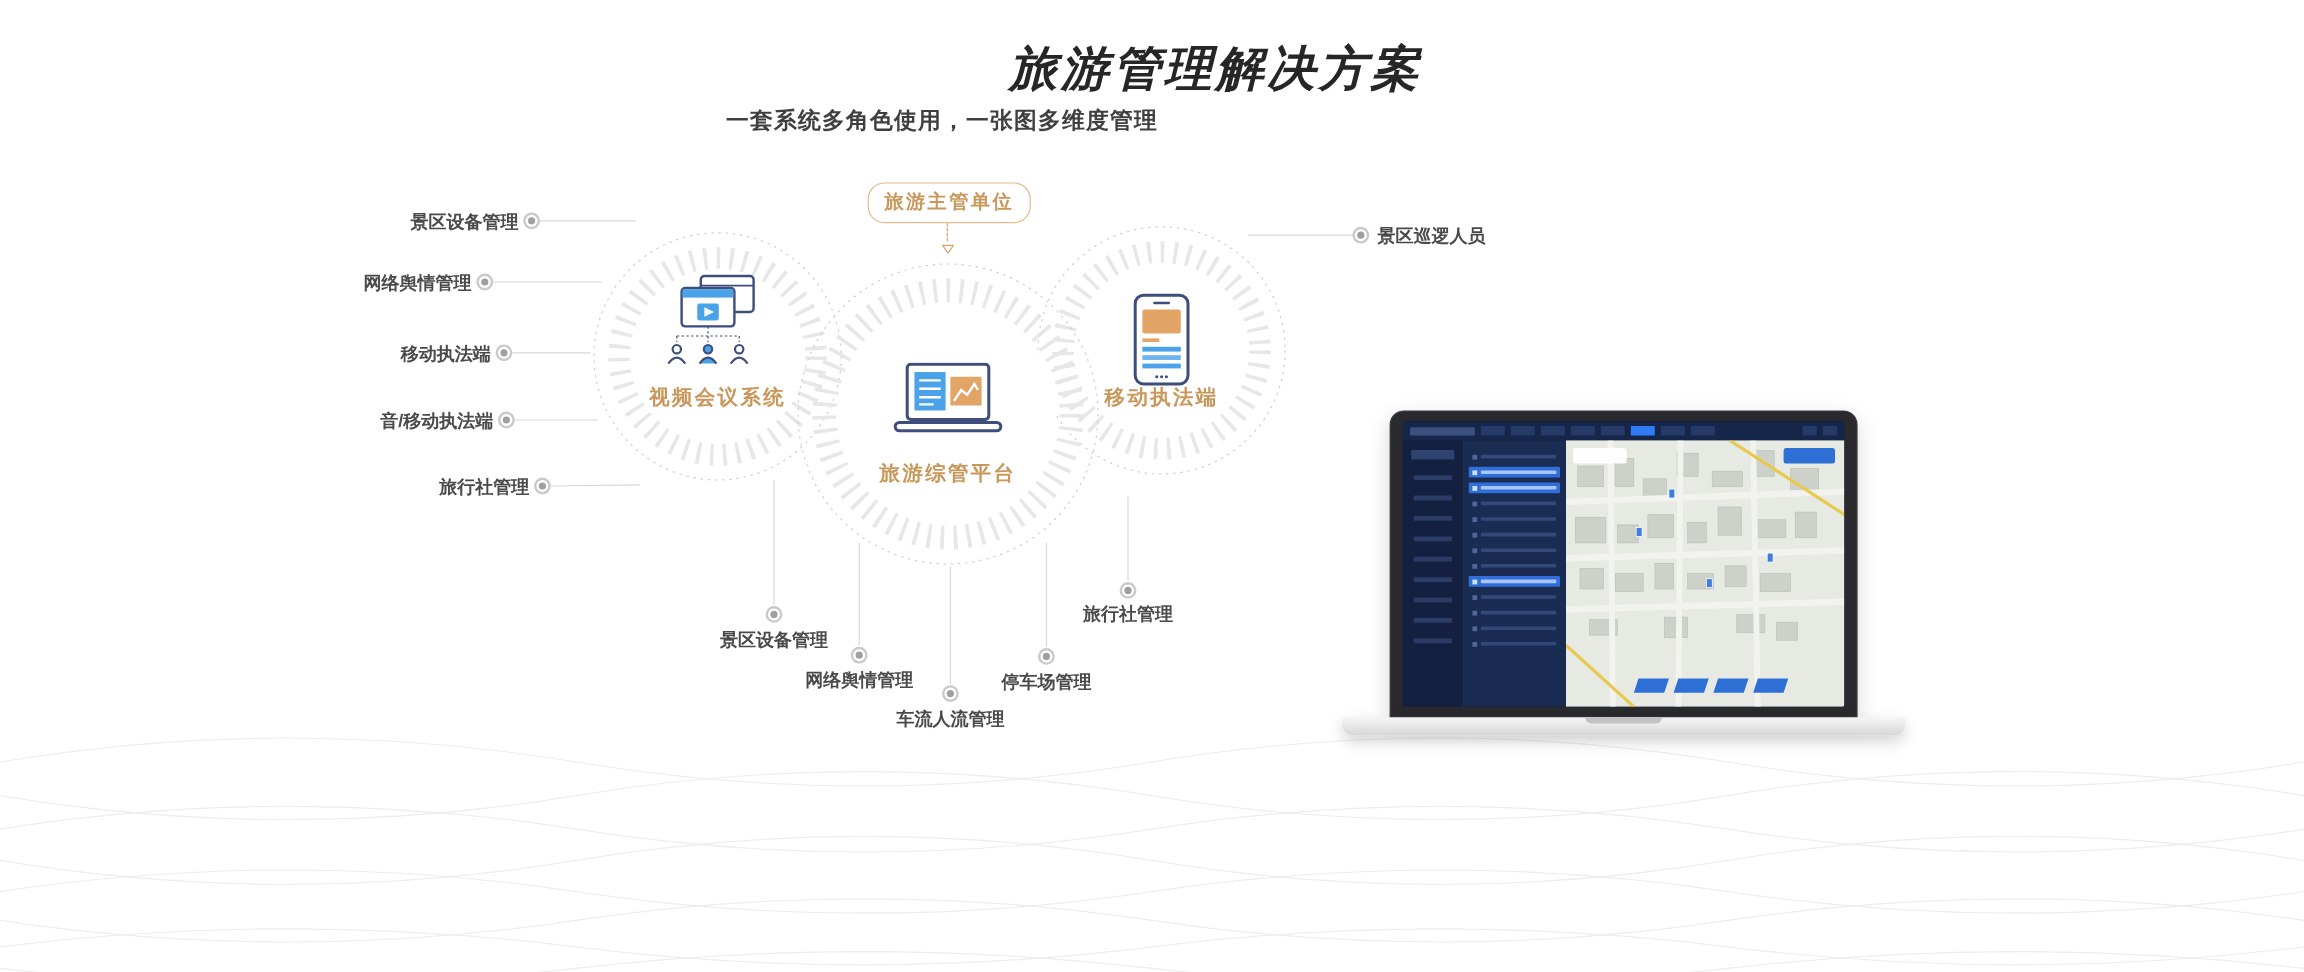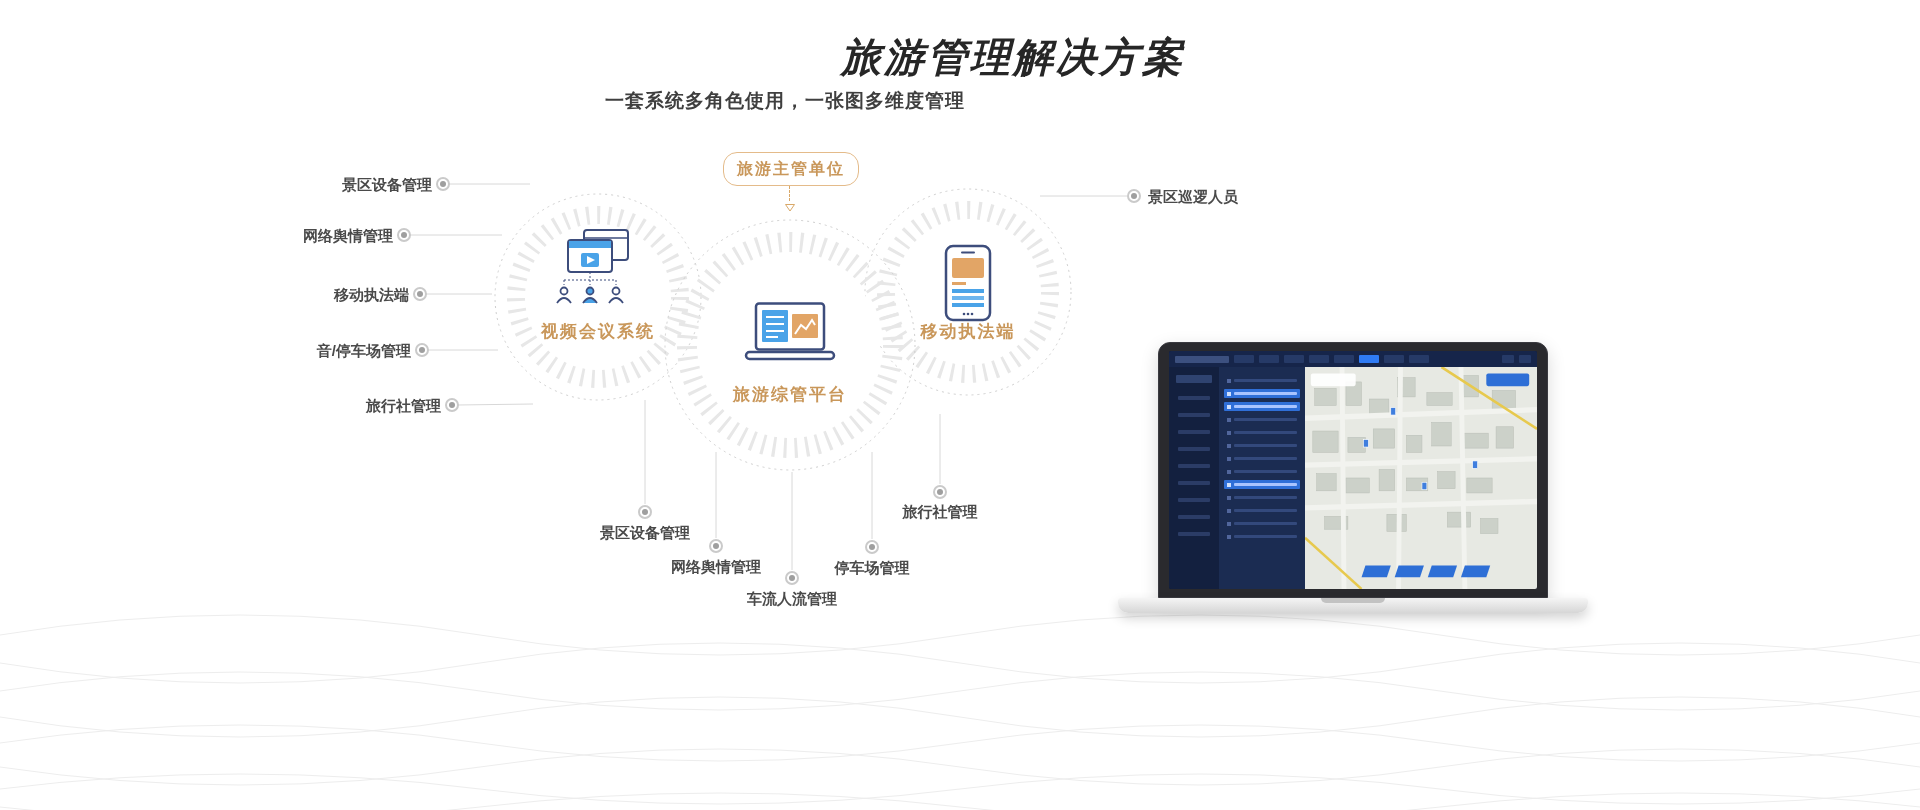--- a/index.html
+++ b/index.html
@@ -235,21 +235,21 @@
       <circle cx="32" cy="70" r="1.3" fill="#3d4d7c"></circle>
   </svg>
 
   <div class="abs node-label" style="left:488px; top:320px">视频会议系统</div>
   <div class="abs node-label" style="left:680px; top:383px">旅游综管平台</div>
   <div class="abs node-label" style="left:858px; top:320px">移动执法端</div>
 
   <div class="abs side-label r" style="left:232px; top:176px">景区设备管理</div>
   <div class="abs side-label r" style="left:193px; top:227px">网络舆情管理</div>
   <div class="abs side-label r" style="left:209px; top:286px">移动执法端</div>
-  <div class="abs side-label r" style="left:211px; top:342px">音/停车场管理</div>
+  <div class="abs side-label r" style="left:211px; top:342px">音/移动执法端</div>
   <div class="abs side-label r" style="left:241px; top:397px">旅行社管理</div>
 
   <div class="abs side-label" style="left:1148px; top:188px">景区巡逻人员</div>
 
   <div class="abs side-label c" style="left:545px; top:524px">景区设备管理</div>
   <div class="abs side-label c" style="left:616px; top:558px">网络舆情管理</div>
   <div class="abs side-label c" style="left:692px; top:590px">车流人流管理</div>
   <div class="abs side-label c" style="left:772px; top:559px">停车场管理</div>
   <div class="abs side-label c" style="left:840px; top:503px">旅行社管理</div>
 

